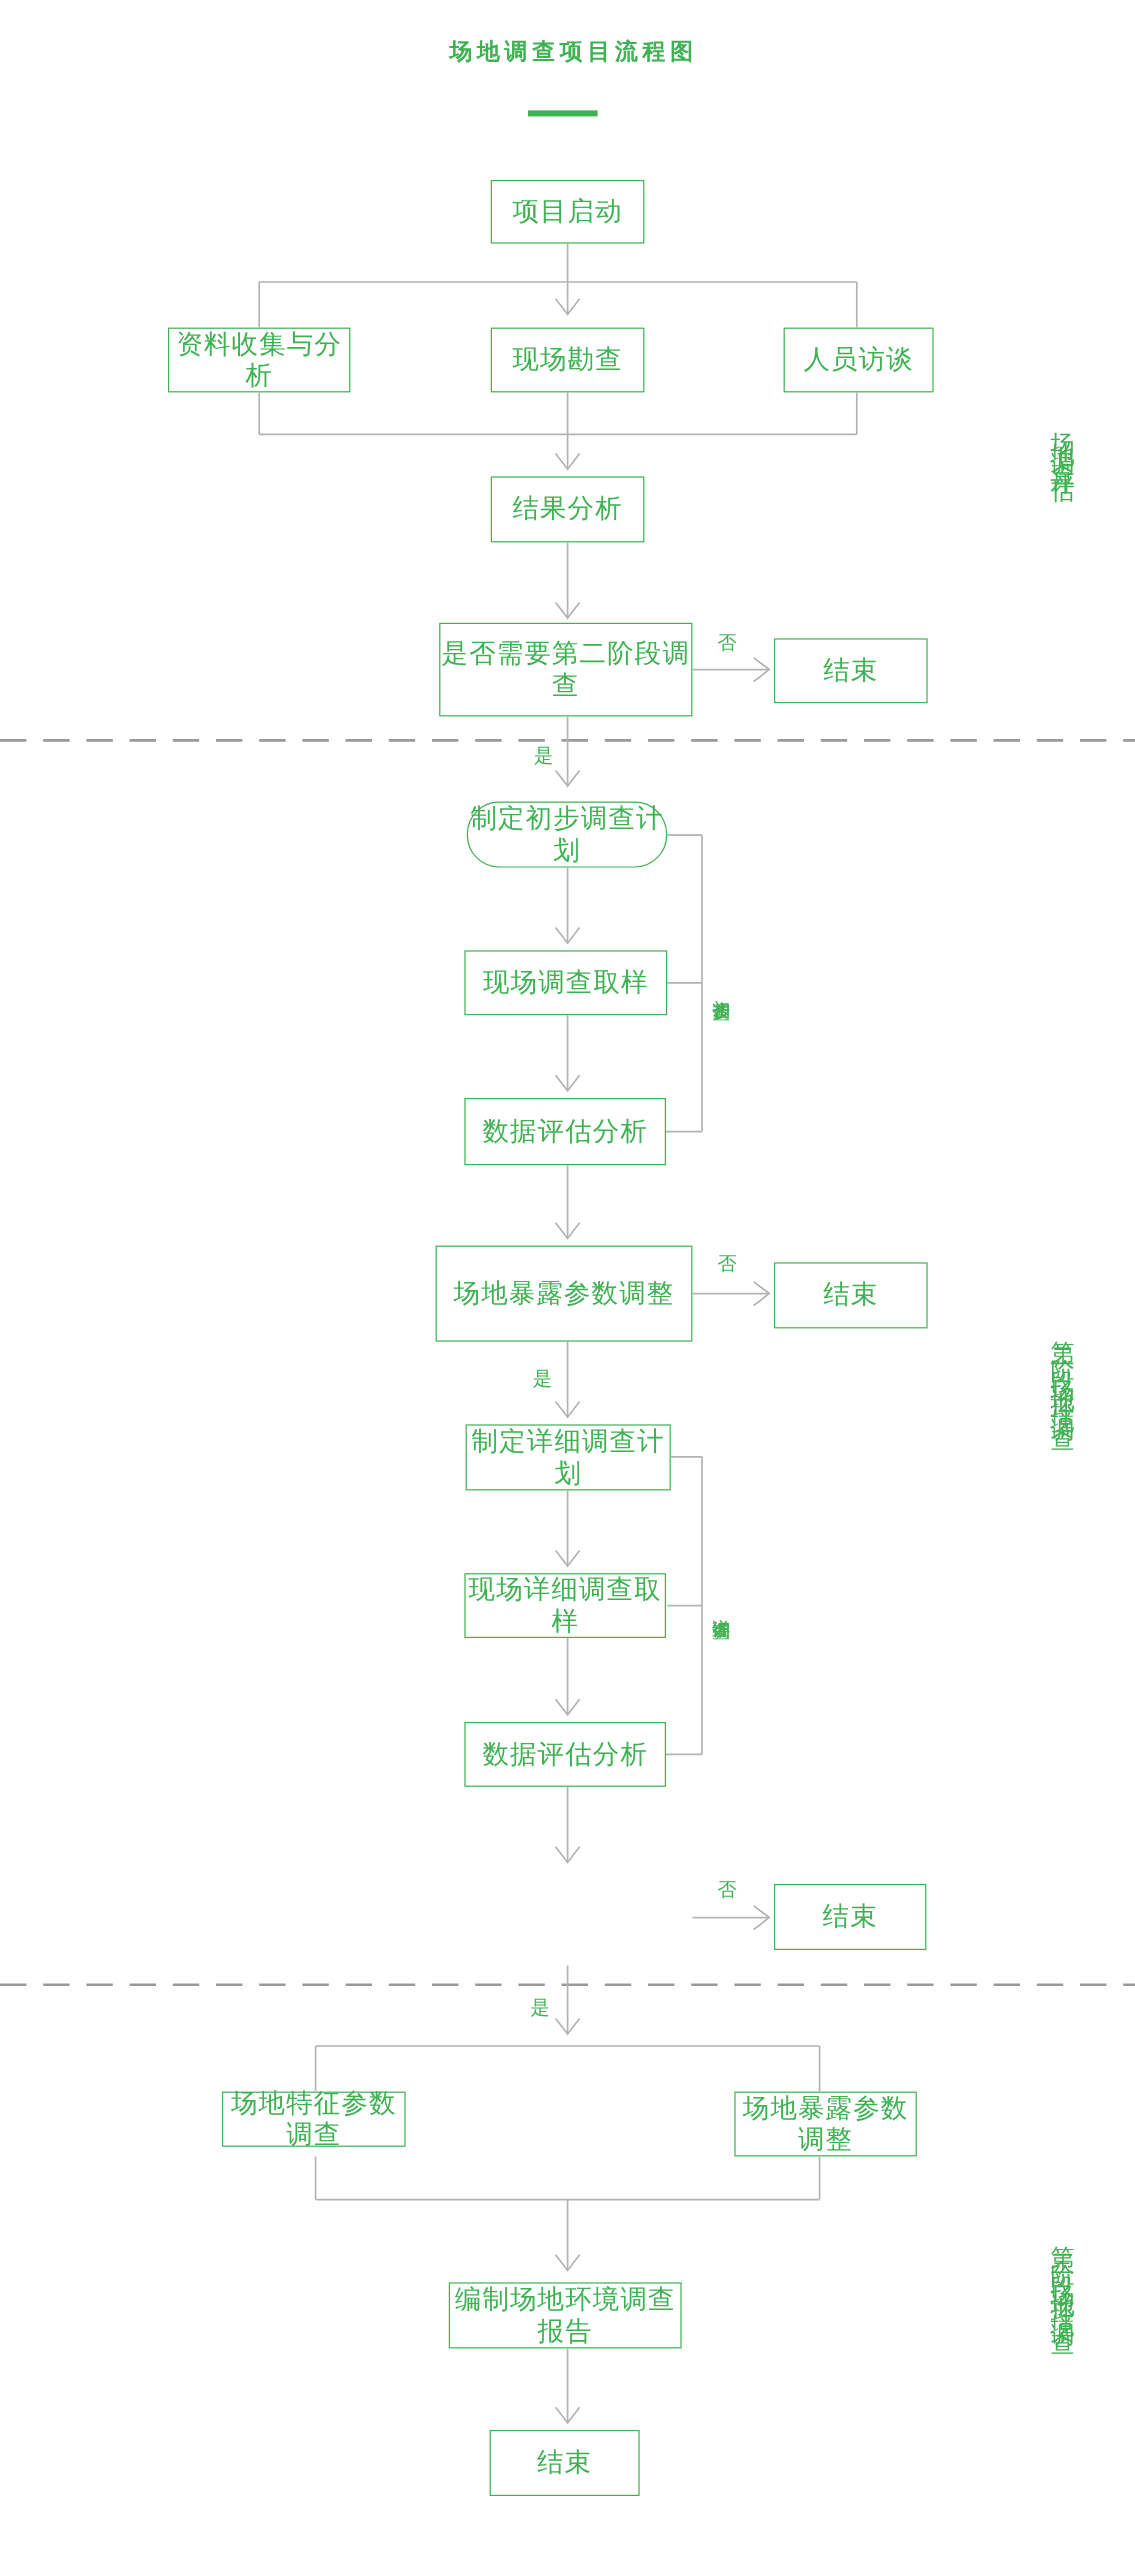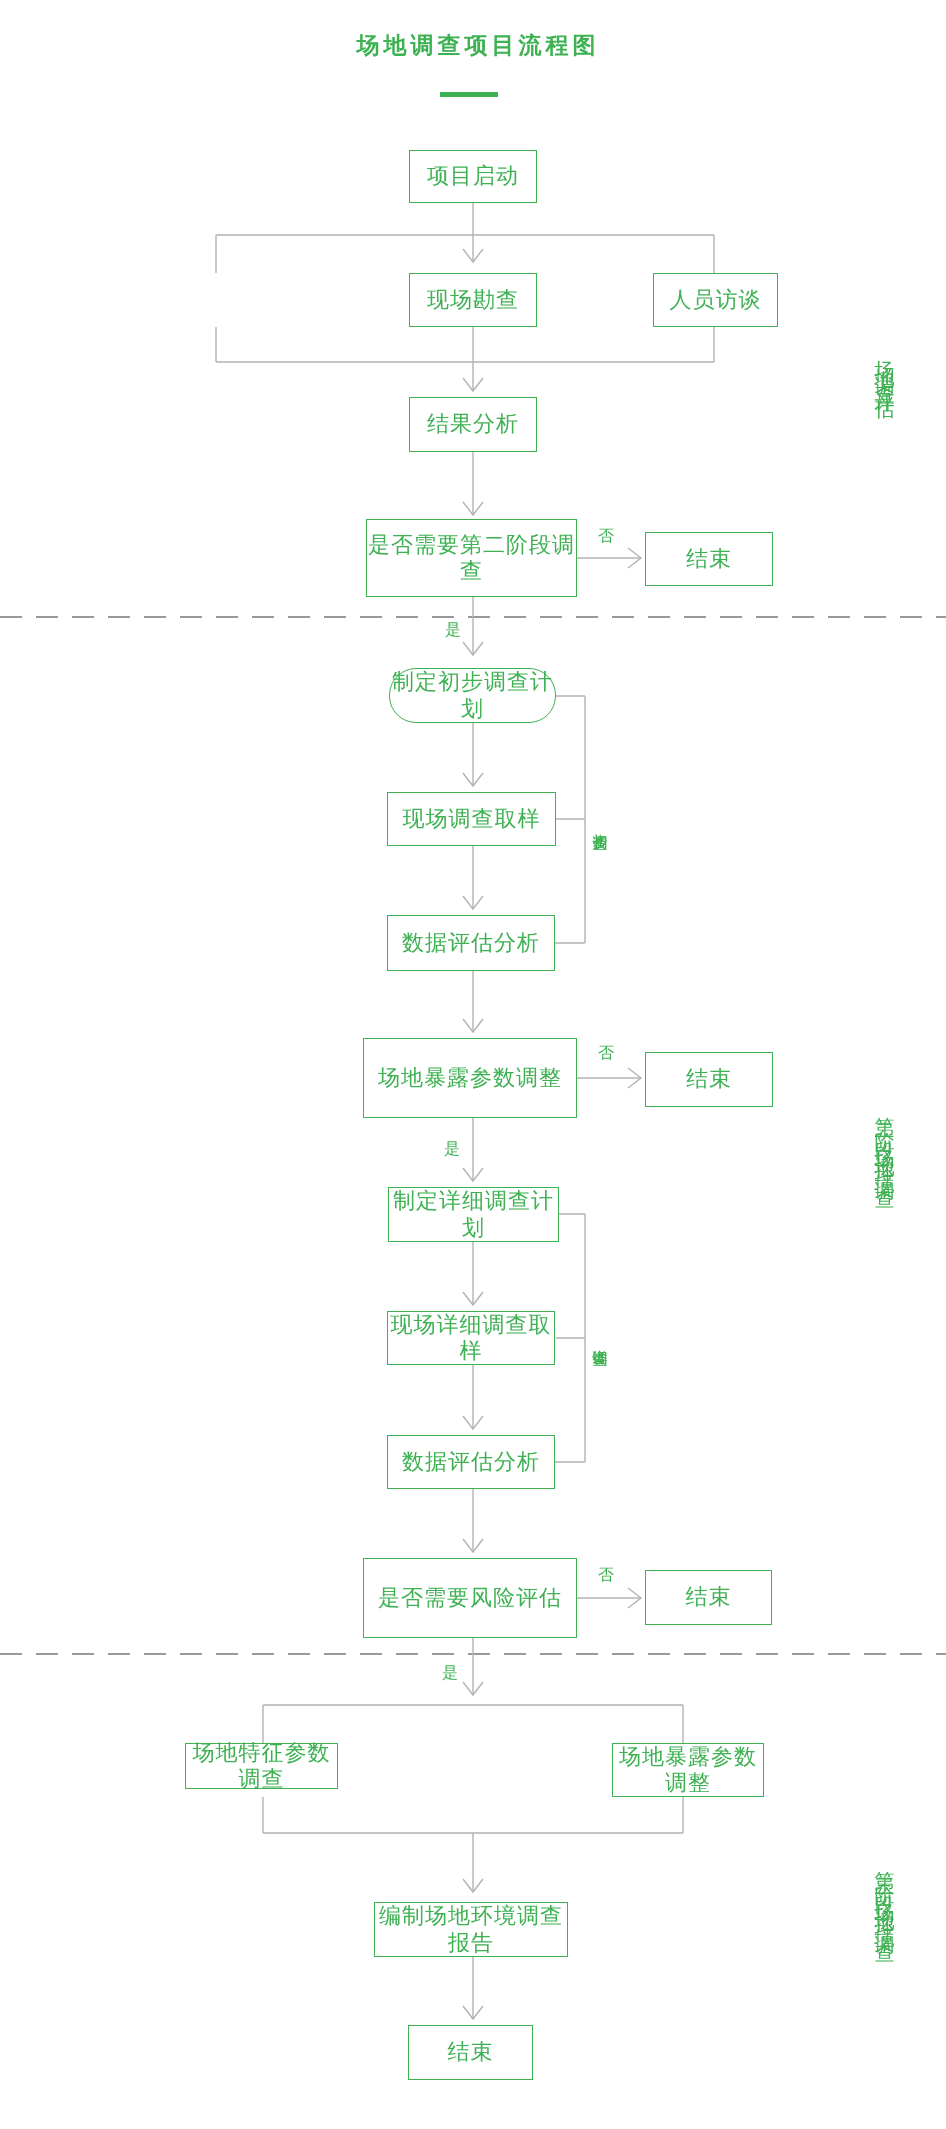--- a/index.html
+++ b/index.html
@@ -7,21 +7,21 @@
     --line:#b3b3b3;
     --dash:#999999;
   }
   html,body{margin:0;padding:0;background:#ffffff;}
   .canvas{
     position:relative;width:946px;height:2129px;background:#ffffff;
     font-family:"Liberation Sans","DejaVu Sans",sans-serif;overflow:hidden;
   }
   .title{
     position:absolute;left:0;top:30px;width:946px;padding-left:10px;box-sizing:border-box;
-    text-align:center;color:var(--green);font-size:23px;font-weight:bold;letter-spacing:4px;
+    text-align:center;color:var(--green);font-size:19px;font-weight:bold;letter-spacing:4px;
   }
   .underline{position:absolute;left:440px;top:92px;width:58px;height:5px;background:var(--green);}
   svg.wires{position:absolute;left:0;top:0;width:946px;height:2129px;}
   .w{stroke:var(--line);stroke-width:1.4;fill:none;}
   .d{stroke:var(--dash);stroke-width:2.2;fill:none;stroke-dasharray:22 14;}
   .node{
     position:absolute;box-sizing:border-box;border:1.5px solid var(--green);
     color:var(--green);background:#ffffff;display:flex;align-items:center;justify-content:center;
     font-size:22px;letter-spacing:1px;text-align:center;line-height:1.2;
   }
@@ -87,40 +87,40 @@
       <path class="w" d="M463 1539 L473 1552 L483 1539"></path>
       <path class="w" d="M628 1588 L641 1598 L628 1608"></path>
       <path class="w" d="M463 1682 L473 1695 L483 1682"></path>
       <path class="w" d="M463 1879 L473 1892 L483 1879"></path>
       <path class="w" d="M463 2006 L473 2019 L483 2006"></path>
     </g>
   </svg>
 
   <div class="node" style="left:409px;top:150px;width:128px;height:53px;">项目启动</div>
 
+  <div class="node" style="left:140px;top:273px;width:152px;height:54px;">资料收集与分析</div>
   <div class="node" style="left:409px;top:273px;width:128px;height:54px;">现场勘查</div>
   <div class="node" style="left:653px;top:273px;width:125px;height:54px;">人员访谈</div>
 
   <div class="node" style="left:409px;top:397px;width:128px;height:55px;">结果分析</div>
 
   <div class="node" style="left:366px;top:519px;width:211px;height:78px;">是否需要第二阶段调查</div>
   <div class="node" style="left:645px;top:532px;width:128px;height:54px;">结束</div>
 
   <div class="node" style="left:389px;top:668px;width:167px;height:55px;border-radius:27px;">制定初步调查计划</div>
   <div class="node" style="left:387px;top:792px;width:169px;height:54px;">现场调查取样</div>
   <div class="node" style="left:387px;top:915px;width:168px;height:56px;">数据评估分析</div>
 
   <div class="node" style="left:363px;top:1038px;width:214px;height:80px;">场地暴露参数调整</div>
   <div class="node" style="left:645px;top:1052px;width:128px;height:55px;">结束</div>
 
   <div class="node" style="left:388px;top:1187px;width:171px;height:55px;">制定详细调查计划</div>
   <div class="node" style="left:387px;top:1311px;width:168px;height:54px;">现场详细调查取样</div>
   <div class="node" style="left:387px;top:1435px;width:168px;height:54px;">数据评估分析</div>
 
-  <div class="node" style="left:363px;top:1558px;width:214px;height:80px;">是否需要风险评估</div>
   <div class="node" style="left:645px;top:1570px;width:127px;height:55px;">结束</div>
 
   <div class="node" style="left:185px;top:1743px;width:153px;height:46px;">场地特征参数调查</div>
   <div class="node" style="left:612px;top:1743px;width:152px;height:54px;">场地暴露参数调整</div>
 
   <div class="node" style="left:374px;top:1902px;width:194px;height:55px;">编制场地环境调查报告</div>
   <div class="node" style="left:408px;top:2025px;width:125px;height:55px;">结束</div>
 
   <div class="lbl" style="left:588px;top:526px;width:36px;">否</div>
   <div class="lbl" style="left:588px;top:1043px;width:36px;">否</div>

